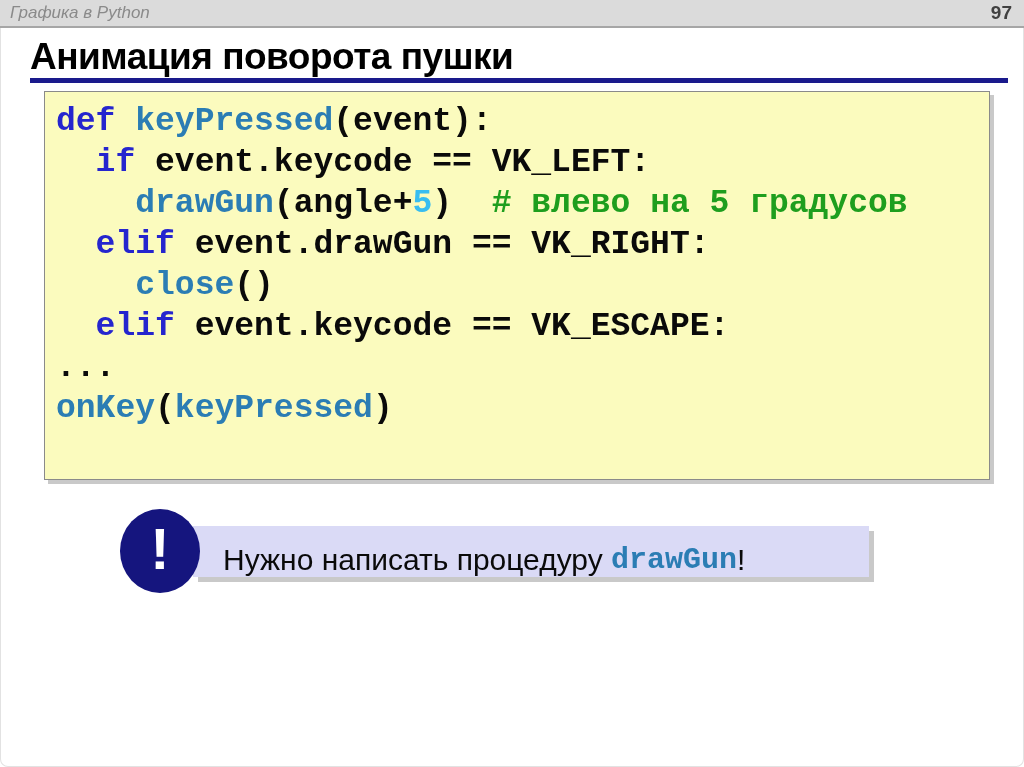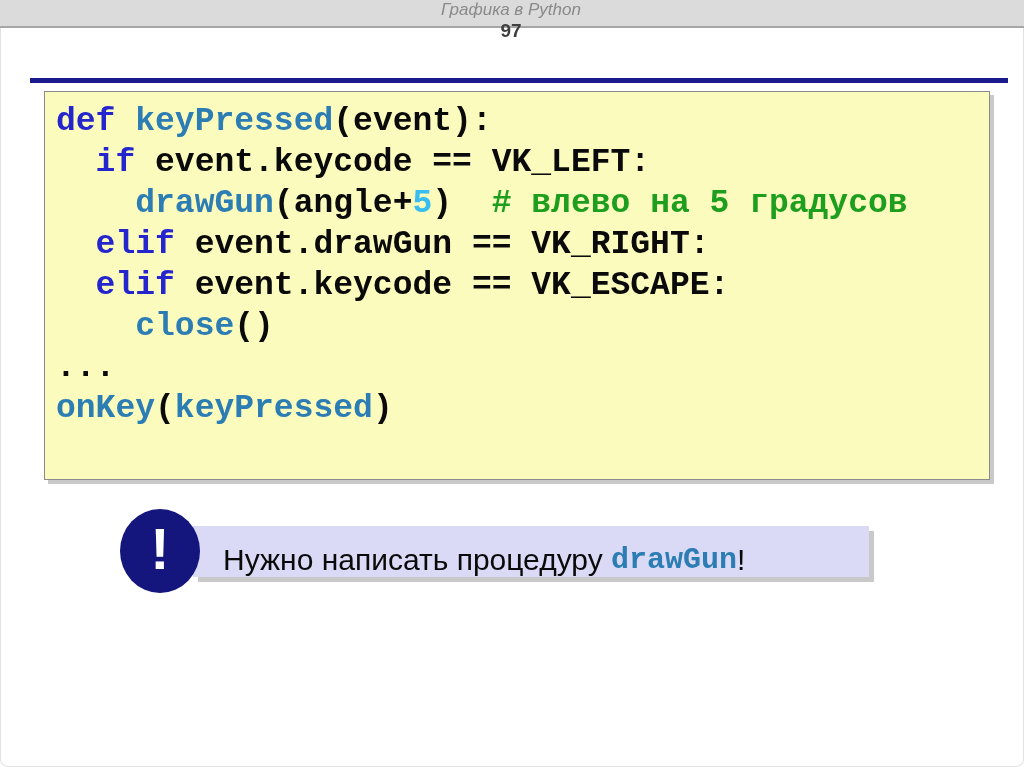--- a/index.html
+++ b/index.html
@@ -7,21 +7,21 @@
     position:relative;width:1024px;height:767px;background:#ffffff;
     font-family:"Liberation Sans",sans-serif;overflow:hidden;
     box-shadow:inset 0 0 0 1px #e2e2e2;
     border-radius:0 0 8px 8px;
   }
   
   .topbar{
     position:absolute;top:0;left:0;width:100%;height:28px;
     background:#dbdbdb;border-bottom:2px solid #a6a6a6;
     display:flex;align-items:center;justify-content:space-between;
-    box-sizing:border-box;padding:0 12px 0 10px;flex-direction:column;
+    box-sizing:border-box;padding:0 12px 0 10px;
   }
   .topbar .crumb{font-style:italic;font-size:17px;color:#8a8a8a;}
   .topbar .pagenum{font-weight:bold;font-size:19px;color:#404040;}
   
   .title{
     position:absolute;left:30px;top:36px;font-size:37px;font-weight:bold;
     color:#000;letter-spacing:-0.5px;white-space:nowrap;
   }
   .title-rule{
     position:absolute;left:30px;top:78px;width:978px;height:5px;
@@ -75,29 +75,30 @@
 </head>
 <body>
 
 <div class="slide">
 
   <div class="topbar">
     <span class="crumb">Графика в Python</span>
     <span class="pagenum">97</span>
   </div>
 
+  <div class="title">Анимация поворота пушки</div>
   <div class="title-rule"></div>
 
   <div class="codebox">
       <div class="code-line"><span class="tok-kw">def</span><span class="tok-pl"> </span><span class="tok-fn">keyPressed</span><span class="tok-pl">(event):</span></div>
       <div class="code-line"><span class="tok-pl">  </span><span class="tok-kw">if</span><span class="tok-pl"> event.keycode == VK_LEFT:</span></div>
       <div class="code-line"><span class="tok-pl">    </span><span class="tok-fn">drawGun</span><span class="tok-pl">(angle+</span><span class="tok-num">5</span><span class="tok-pl">)  </span><span class="tok-cm"># влево на 5 градусов</span></div>
       <div class="code-line"><span class="tok-pl">  </span><span class="tok-kw">elif</span><span class="tok-pl"> event.drawGun == VK_RIGHT:</span></div>
+      <div class="code-line"><span class="tok-pl">    </span><span class="tok-fn">close</span><span class="tok-pl">()</span></div>
       <div class="code-line"><span class="tok-pl">  </span><span class="tok-kw">elif</span><span class="tok-pl"> event.keycode == VK_ESCAPE:</span></div>
-      <div class="code-line"><span class="tok-pl">    </span><span class="tok-fn">close</span><span class="tok-pl">()</span></div>
       <div class="code-line"><span class="tok-pl">...</span></div>
       <div class="code-line"><span class="tok-fn">onKey</span><span class="tok-pl">(</span><span class="tok-fn">keyPressed</span><span class="tok-pl">)</span></div>
     </div>
 
   <div class="callout-icon">
     <span class="bang">!</span>
   </div>
   <div class="callout-bar">
     <span class="callout-text">Нужно написать процедуру </span>
       <span class="callout-code">drawGun</span>

